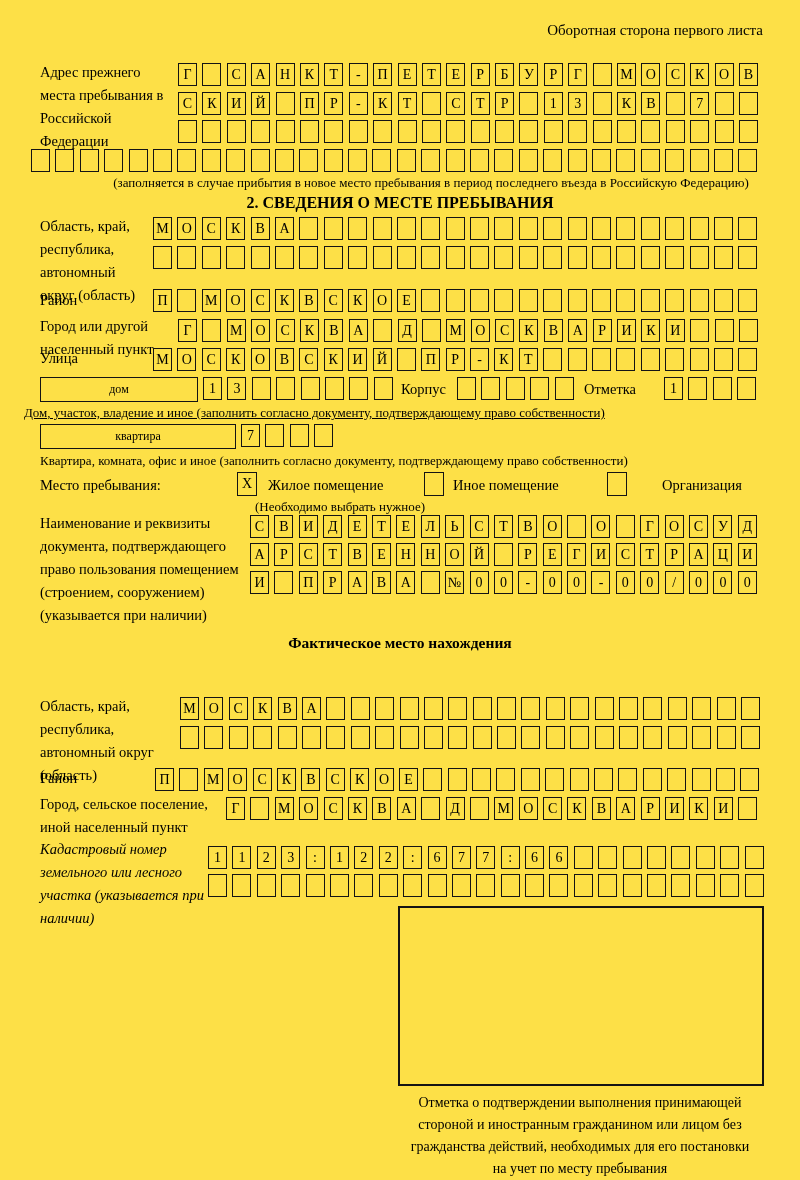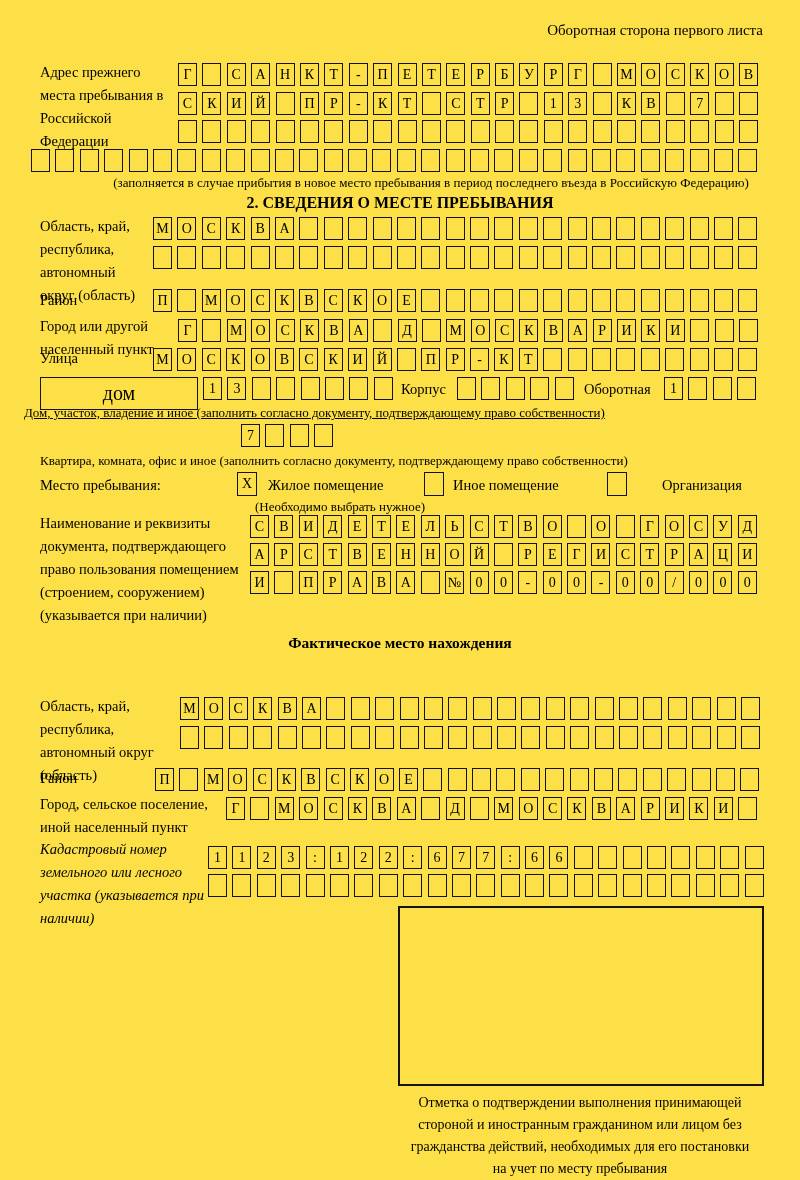--- a/index.html
+++ b/index.html
@@ -5,22 +5,22 @@
   html,body{margin:0;padding:0;background:#fff;}
   body{font-family:"Liberation Serif","DejaVu Serif",serif;color:#000;}
   .page{position:relative;width:800px;height:1180px;background:#fde047;overflow:hidden;}
   .abs{position:absolute;}
   .lbl{font-size:14.5px;line-height:23px;}
   .cap{font-size:13px;line-height:17px;}
   .cellrow{display:flex;}
   .cell{box-sizing:border-box;flex:0 0 auto;width:19px;height:23px;margin-right:5.4px;
         border:1.6px solid #141414;display:flex;align-items:center;justify-content:center;
         font-size:14px;font-family:"Liberation Serif","DejaVu Serif",serif;}
-  .widebox{box-sizing:border-box;border:1.6px solid #141414;height:33px;display:flex;
-        align-items:center;justify-content:center;font-size:20px;}
+  .widebox{box-sizing:border-box;border:1.6px solid #141414;height:25px;display:flex;
+        align-items:center;justify-content:center;font-size:12px;}
   .checkbox{box-sizing:border-box;width:20px;height:24px;border:1.6px solid #141414;
         display:flex;align-items:center;justify-content:center;font-size:14px;}
   .heading{font-weight:bold;font-size:16px;text-align:center;width:100%;}
   .center{text-align:center;width:100%;padding-left:31px;}
   .pre{white-space:pre-line;}
 </style>
 </head>
 <body>
 
 <div class="page">
@@ -296,29 +296,30 @@
       <span class="cell"></span>
     </div>
   <div class="abs lbl" style="left:401px;top:378px;">Корпус</div>
   <div class="abs cellrow" style="left:457px;top:377px;">
       <span class="cell"></span>
       <span class="cell"></span>
       <span class="cell"></span>
       <span class="cell"></span>
       <span class="cell"></span>
     </div>
-  <div class="abs lbl" style="left:584px;top:378px;">Оборотная</div>
+  <div class="abs lbl" style="left:584px;top:378px;">Отметка</div>
   <div class="abs cellrow" style="left:664px;top:377px;">
       <span class="cell">1</span>
       <span class="cell"></span>
       <span class="cell"></span>
       <span class="cell"></span>
     </div>
   <div class="abs cap" style="left:24px;top:404px;width:720px;text-decoration:underline;">Дом, участок, владение и иное (заполнить согласно документу, подтверждающему право собственности)</div>
 
+  <div class="abs widebox" style="left:40px;top:424px;width:196px;">квартира</div>
   <div class="abs cellrow" style="left:241px;top:424px;">
       <span class="cell">7</span>
       <span class="cell"></span>
       <span class="cell"></span>
       <span class="cell"></span>
     </div>
   <div class="abs cap" style="left:40px;top:452px;width:720px;">Квартира, комната, офис и иное (заполнить согласно документу, подтверждающему право собственности)</div>
 
   <div class="abs lbl" style="left:40px;top:474px;">Место пребывания:</div>
   <div class="abs checkbox" style="left:237px;top:472px;">X</div>

